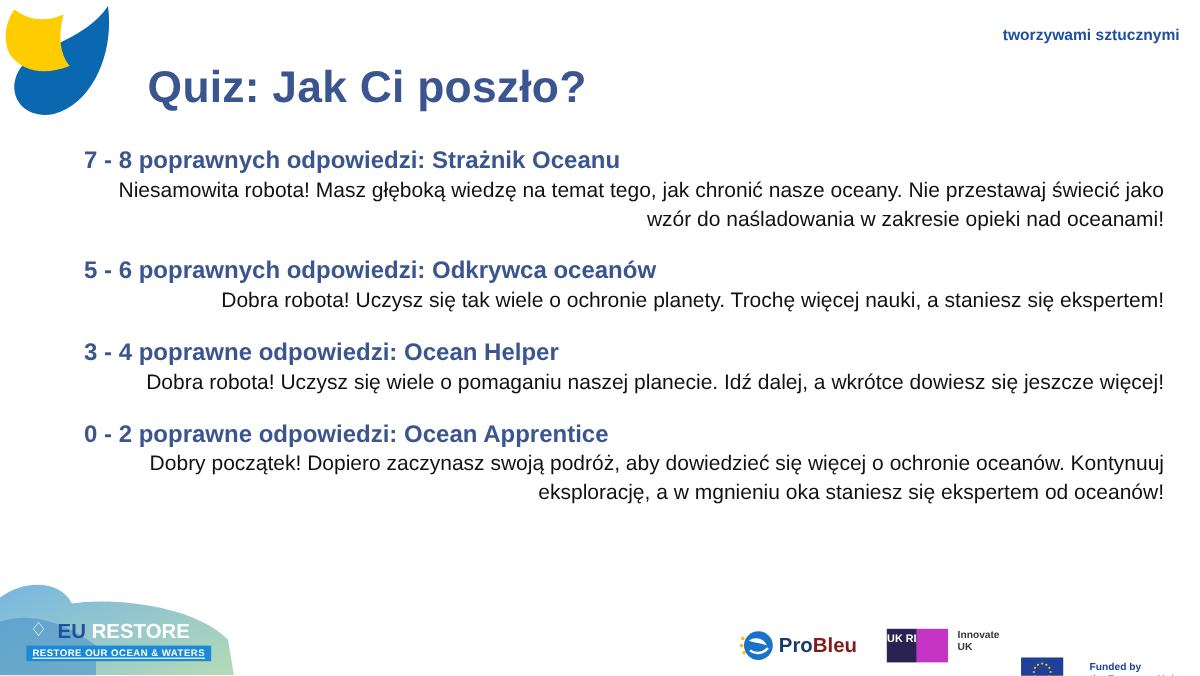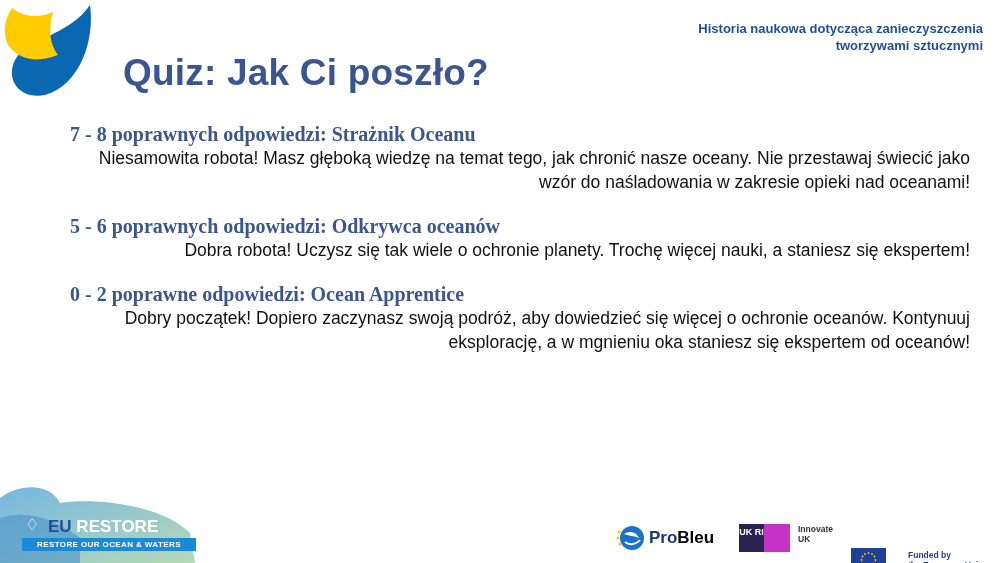--- a/index.html
+++ b/index.html
@@ -2,60 +2,63 @@
 <html><head>
 <meta charset="utf-8">
 <style>
   html,body{margin:0;padding:0;}
   body{width:1000px;height:563px;position:relative;overflow:hidden;background:#ffffff;font-family:"Liberation Sans",sans-serif;}
   .logo-top{position:absolute;left:0;top:0;width:100px;height:100px;}
   .title{position:absolute;left:119px;top:48px;font-size:37px;font-weight:bold;color:#3b5590;margin:4px;letter-spacing:0.2px;}
   .subject{position:absolute;right:17px;top:20px;text-align:right;font-size:13px;font-weight:bold;color:#1f4f9e;line-height:17px;}
   .content{position:absolute;left:70px;top:122px;width:900px;}
   .section{margin-bottom:20px;}
-  .section h2{margin:0;font-size:20px;font-weight:bold;color:#3b5590;line-height:24px;font-family:Liberation Serif, serif;}
+  .section h2{margin:0;font-size:20px;font-weight:bold;color:#3b5590;line-height:24px;}
   .section p{margin:0;font-size:17.5px;color:#111;line-height:24px;text-align:right;}
   .eu-missions{position:absolute;left:0;top:478px;width:200px;height:85px;}
   .eu-label{position:absolute;left:48px;top:517px;font-size:17px;font-weight:bold;color:#fff;}
   .eu-label .eu{color:#1f4f9e;}
-  .eu-bar{position:absolute;left:22px;top:538px;background:#1a8ad6;color:#fff;font-size:8px;font-weight:bold;padding:2px 15px;letter-spacing:0.4px;}
+  .eu-bar{position:absolute;left:22px;top:538px;background:#1a8ad6;color:#fff;font-size:8px;font-weight:bold;padding:2px 5px;letter-spacing:0.4px;text-decoration:underline;}
   .probleu{position:absolute;left:615px;top:524px;display:flex;align-items:center;gap:4px;}
   .probleu-text{font-size:17px;font-weight:bold;color:#1b3a6b;}
-  .probleu-text .b{color:#000000;}
+  .probleu-text .b{color:#7f1d1d;}
   .ukri{position:absolute;left:739px;top:524px;display:flex;align-items:flex-start;gap:8px;}
   .ukri-box{width:25px;height:28px;background:#2a2250;color:#fff;font-size:9px;font-weight:bold;line-height:12px;text-align:center;padding-top:2px;box-sizing:border-box;}
   .ukri-mag{width:26px;height:28px;background:#c534c5;margin-left:-8px;}
   .ukri-text{font-size:8.5px;font-weight:bold;color:#333;line-height:10px;}
   .eu-fund{position:absolute;left:851px;top:528px;display:flex;align-items:center;gap:22px;margin-top:20px;}
   .eu-flag{width:35px;height:24px;background:#1f3f99;position:relative;}
   .eu-fund-text{font-size:8.5px;font-weight:bold;color:#1f3f99;line-height:10px;}
 </style>
 </head>
 <body>
 
 <svg class="logo-top" viewBox="0 0 100 100">
   <path d="M90 5 C95 40 80 85 45 95 C20 100 5 80 15 60 C25 40 70 35 90 5 Z" fill="#0a68b0"></path>
   <path d="M12 8 C25 18 40 18 53 12 C48 30 50 45 58 55 C40 62 20 62 8 45 C2 32 5 18 12 8 Z" fill="#ffcc00"></path>
 </svg>
 
 <h1 class="title">Quiz: Jak Ci poszło?</h1>
 
 <div class="subject">
-  <div>Historia naukowa dotycząca zanieczyszczenia</div>
   <div>tworzywami sztucznymi</div>
 </div>
 
 <div class="content">
   <div class="section">
     <h2>7 - 8 poprawnych odpowiedzi: Strażnik Oceanu</h2>
     <p>Niesamowita robota! Masz głęboką wiedzę na temat tego, jak chronić nasze oceany. Nie przestawaj świecić jako wzór do naśladowania w zakresie opieki nad oceanami!</p>
   </div>
   <div class="section">
     <h2>5 - 6 poprawnych odpowiedzi: Odkrywca oceanów</h2>
     <p>Dobra robota! Uczysz się tak wiele o ochronie planety. Trochę więcej nauki, a staniesz się ekspertem!</p>
+  </div>
+  <div class="section">
+    <h2>3 - 4 poprawne odpowiedzi: Ocean Helper</h2>
+    <p>Dobra robota! Uczysz się wiele o pomaganiu naszej planecie. Idź dalej, a wkrótce dowiesz się jeszcze więcej!</p>
   </div>
   <div class="section">
     <h2>0 - 2 poprawne odpowiedzi: Ocean Apprentice</h2>
     <p>Dobry początek! Dopiero zaczynasz swoją podróż, aby dowiedzieć się więcej o ochronie oceanów. Kontynuuj eksplorację, a w mgnieniu oka staniesz się ekspertem od oceanów!</p>
   </div>
 </div>
 
 <svg class="eu-missions" viewBox="0 0 200 85">
   <defs>
     <linearGradient id="g1" x1="0" y1="0" x2="1" y2="1">

